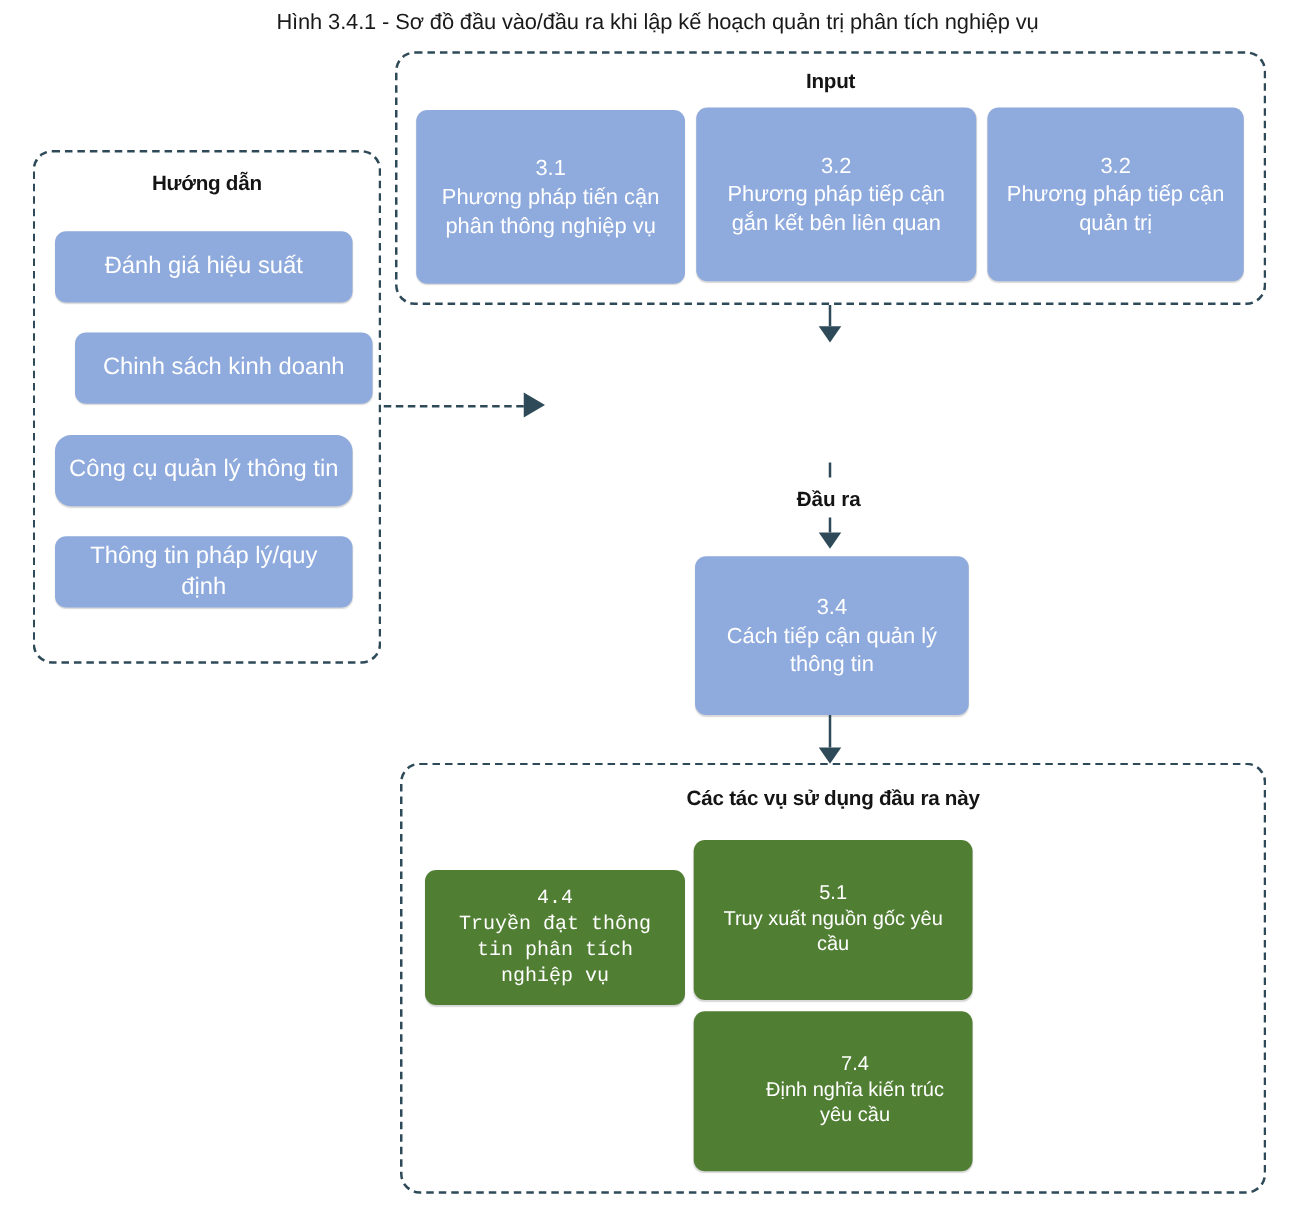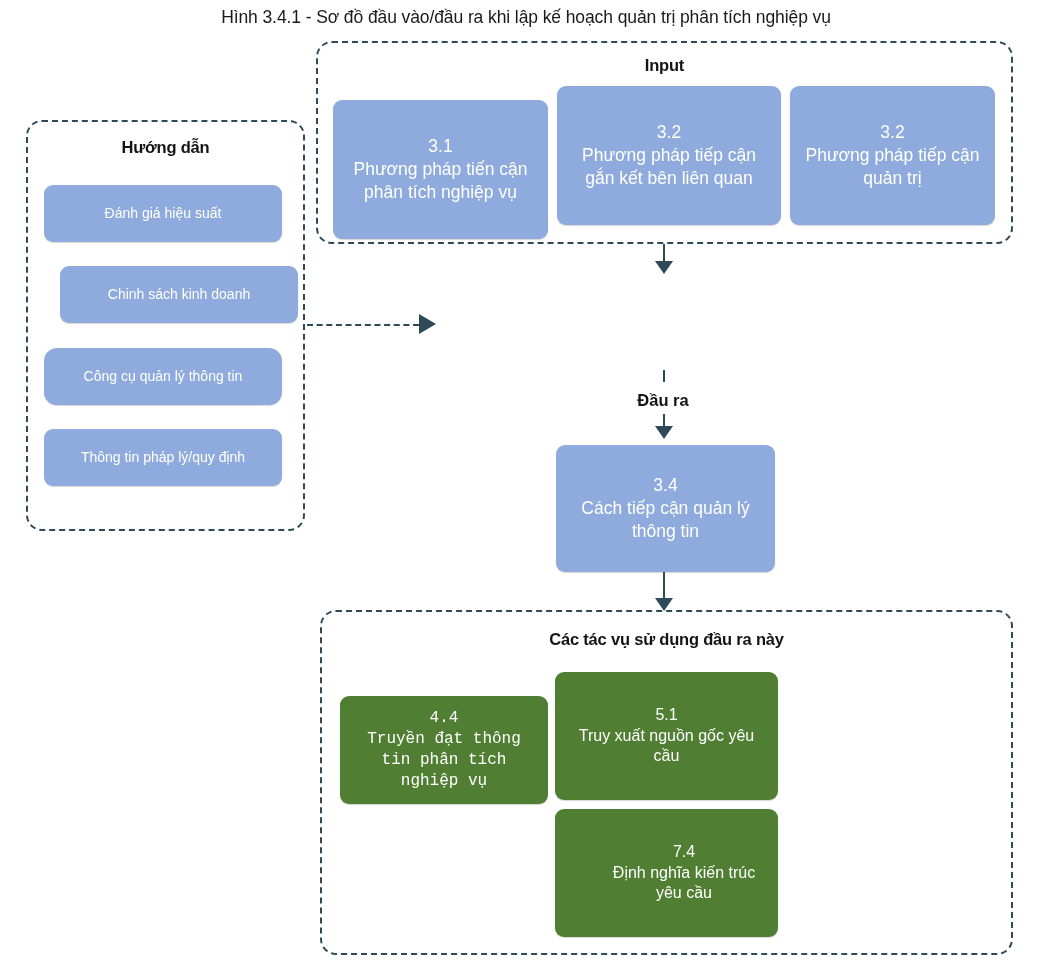--- a/index.html
+++ b/index.html
@@ -65,21 +65,21 @@
     text-align: center;
     color: #ffffff;
     line-height: 1.30;
     padding: 4px 9px;
     box-shadow: 0 1px 1px rgba(0,0,0,0.16);
   }
   .node.blue  { background: #8FAADC; }
   .node.green { background: #507E32; }
   .node .txt { display: block; width: 100%; }
 
-  .fs-small  { font-size: 14px; }
+  .fs-small  { font-size: 19px; }
   .fs-mid    { font-size: 16px; }
   .fs-large  { font-size: 17.5px; }
 
   
   .vline {
     position: absolute;
     width: 2.2px;
     background: #2e4a58;
   }
   .arrow-down {
@@ -134,22 +134,22 @@
     <span class="txt">Thông tin pháp lý/quy định</span>
   </div>
 
   <div class="hdash" style="left:307px; top:324px; width:112px;"></div>
   <div class="arrow-right" style="left:419px; top:314px;"></div>
 
   <div class="dashed-group" style="left:316px; top:41px; width:697px; height:203px;">
     <div class="group-title" style="top:13px;">Input</div>
   </div>
 
-  <div class="node blue fs-large" style="left:333px; top:100px; width:215px; height:139px;">
-    <span class="txt"><span>3.1</span><br><span>Phương pháp tiến cận phân tích nghiệp vụ</span></span>
+  <div class="node blue fs-large" style="left:333px; top:88px; width:215px; height:139px;">
+    <span class="txt"><span>3.1</span><br><span>Phương pháp tiến cận phân thông nghiệp vụ</span></span>
   </div>
 
   <div class="node blue fs-large" style="left:557px; top:86px; width:224px; height:139px;">
     <span class="txt"><span>3.2</span><br><span>Phương pháp tiếp cận gắn kết bên liên quan</span></span>
   </div>
 
   <div class="node blue fs-large" style="left:790px; top:86px; width:205px; height:139px;">
     <span class="txt"><span>3.2</span><br><span>Phương pháp tiếp cận quản trị</span></span>
   </div>
 

